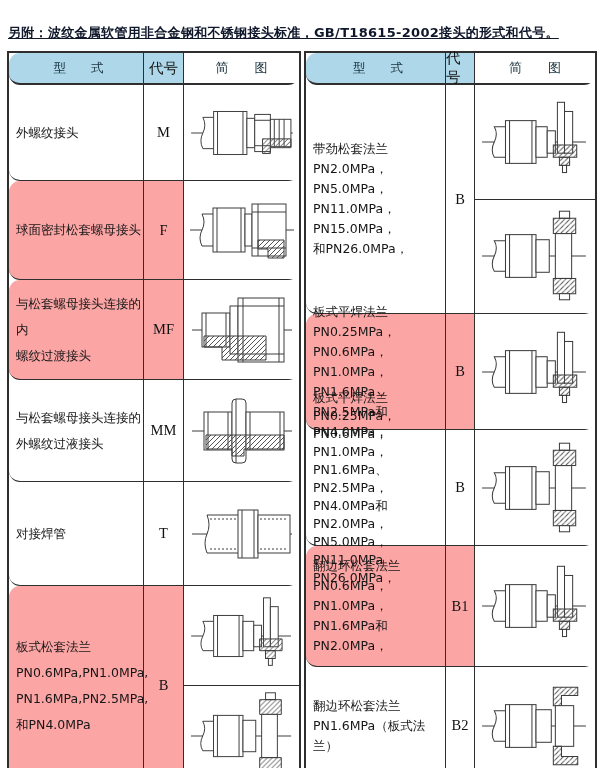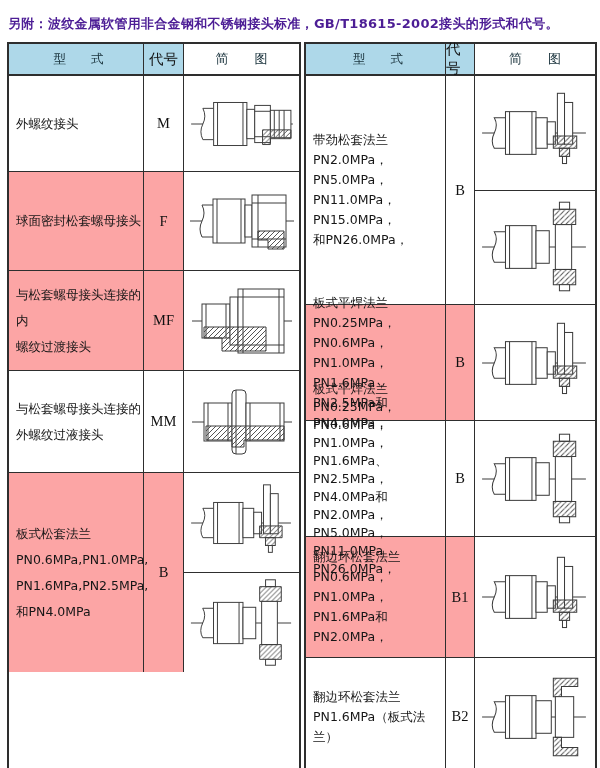--- a/index.html
+++ b/index.html
@@ -1,21 +1,21 @@
 <!DOCTYPE html>
 <html><head>
 <meta charset="utf-8">
 <style>
   html,body{margin:0;padding:0;width:600px;height:768px;background:#ffffff;overflow:hidden;}
   body{font-family:"DejaVu Sans","Liberation Sans",sans-serif;color:#161616;}
   .page{padding:8px 0 0 7px;}
-  .title{margin:7px 0 9px 1px;font-size:13px;font-weight:bold;color:#4c1d95;letter-spacing:.3px;}
+  .title{margin:16px 0 9px 1px;font-size:13px;font-weight:bold;color:#0f172a;letter-spacing:.3px;text-decoration:underline;}
   .tables{display:flex;gap:3px;}
   .table{border:2px solid #2e2e2e;background:#fff;}
-  .row{display:flex;border-bottom:1px solid #2e2e2e;}
+  .row{display:flex;border-bottom:1px solid #2e2e2e;border-radius:11px;}
   .row:last-child{border-bottom:none;}
   .header-row{background:#aed8e9;border-bottom:2px solid #2e2e2e;}
   .cell{box-sizing:border-box;}
   .cell + .cell{border-left:1px solid #2e2e2e;}
   .hdr{display:flex;align-items:center;justify-content:center;font-size:13px;color:#17303a;}
   .cell.type{width:134px;font-size:12.5px;line-height:26px;display:flex;align-items:center;
              white-space:pre-line;padding:2px 2px 2px 7px;}
   .cell.code{width:40px;display:flex;align-items:center;justify-content:center;
              font-family:"Liberation Serif","DejaVu Serif",serif;font-size:14.5px;color:#111;}
   .cell.diag{width:116px;display:flex;flex-direction:column;background:#fff;}
@@ -223,20 +223,31 @@
         <div class="cell code">MM</div>
         <div class="cell diag">
           <div class="sub">
               <svg class="dg" width="112" height="94" viewBox="0 0 112 92">
                 <use href="#sym-mm"></use>
               </svg>
             </div>
         </div>
       </div>
 
+      <div class="row" style="height:103px">
+        <div class="cell type">对接焊管</div>
+        <div class="cell code">T</div>
+        <div class="cell diag">
+          <div class="sub">
+              <svg class="dg" width="112" height="94" viewBox="0 0 112 92">
+                <use href="#sym-t"></use>
+              </svg>
+            </div>
+        </div>
+      </div>
 
       <div class="row hl" style="height:199px">
         <div class="cell type">板式松套法兰
 PN0.6MPa,PN1.0MPa,
 PN1.6MPa,PN2.5MPa,
 和PN4.0MPa</div>
         <div class="cell code">B</div>
         <div class="cell diag" style="background:#fff">
           <div class="sub">
               <svg class="dg" width="110" height="90" viewBox="0 0 112 92">

